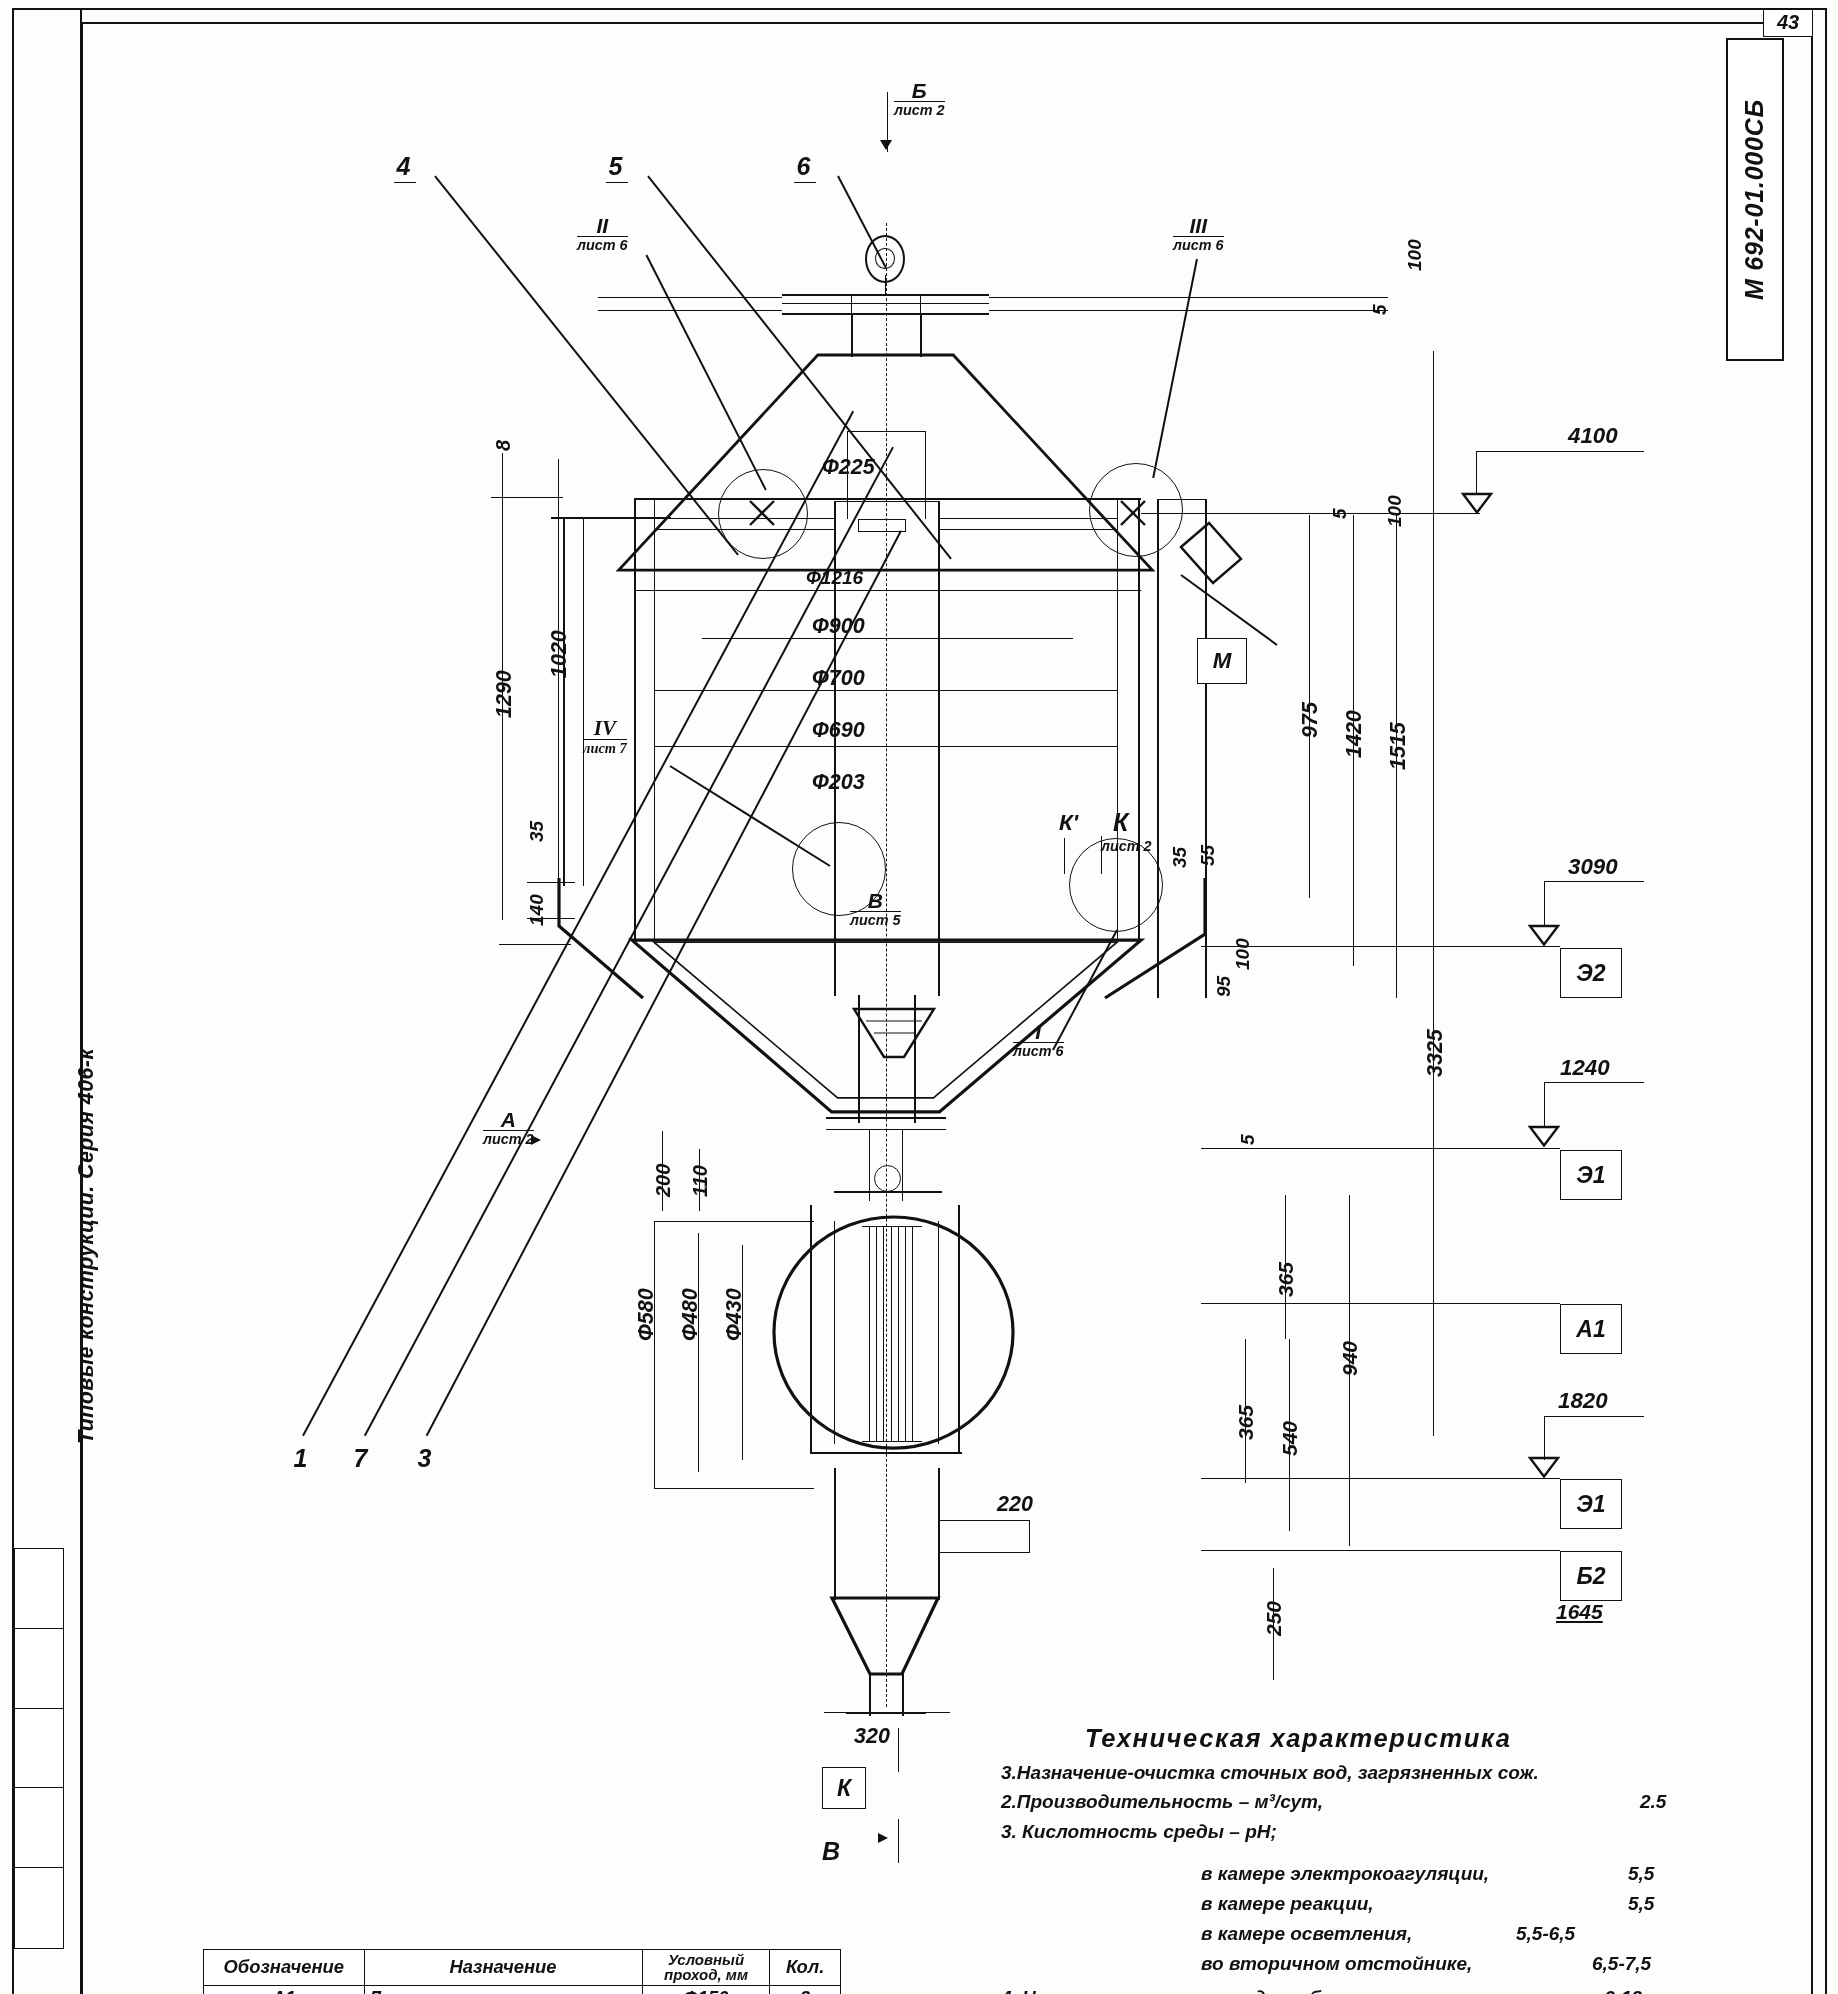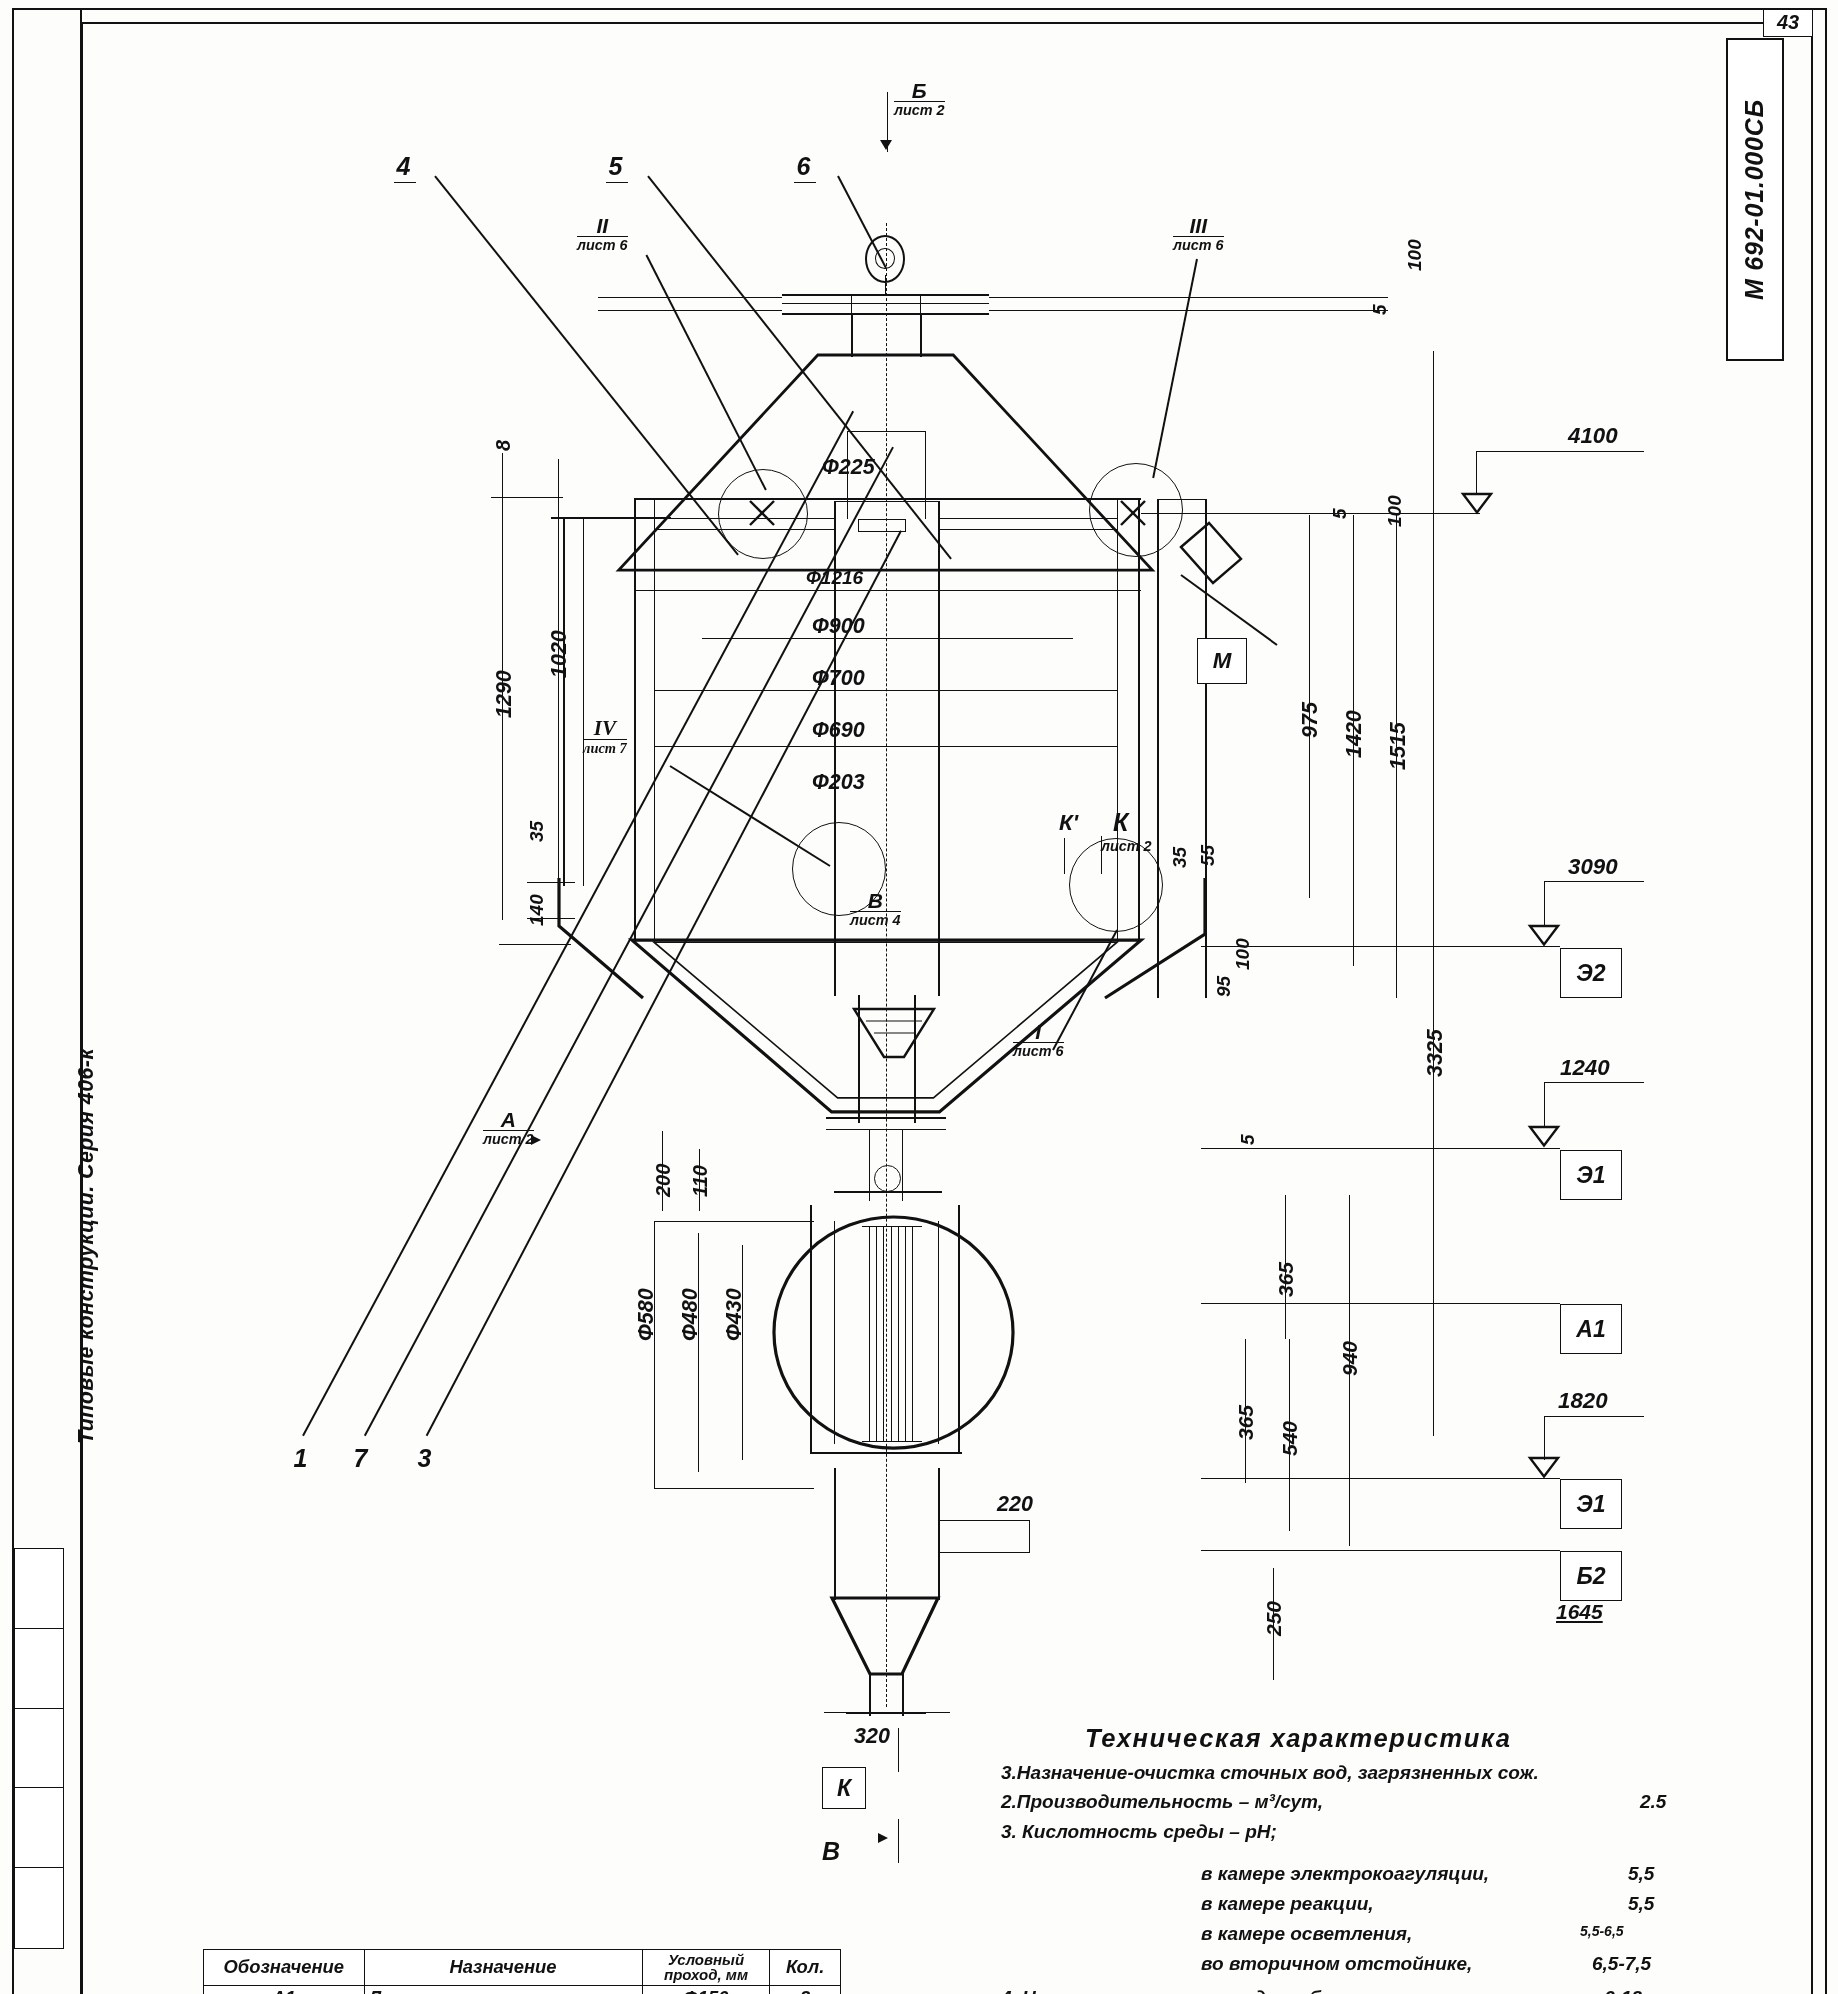--- a/index.html
+++ b/index.html
@@ -481,21 +481,21 @@
   <div class="secmark" style="left:583px;top:718px;font-family:Liberation Serif, serif;">
     <span class="l">IV</span>
     <span class="u">лист 7</span>
   </div>
   <svg width="180" height="112" style="left:670px;top:766px;" viewBox="0 0 450 280">
     <line x1="0" y1="0" x2="400" y2="250" stroke="#111" stroke-width="5"></line>
   </svg>
 
   <div class="secmark" style="left:850px;top:890px;">
     <span class="l">В</span>
-    <span class="u">лист 4</span>
+    <span class="u">лист 5</span>
   </div>
 
   <div class="secmark" style="left:1013px;top:1021px;">
     <span class="l">I</span>
     <span class="u">лист 6</span>
   </div>
   <svg width="120" height="128" style="left:1053px;top:930px;" viewBox="0 0 300 320">
     <line x1="160" y1="0" x2="0" y2="300" stroke="#111" stroke-width="5"></line>
   </svg>
 
@@ -558,21 +558,21 @@
 
   <div class="txt hand" style="left:1001px;top:1821px;font-size:19px;">3. Кислотность среды –   рН;</div>
 
   <div class="txt hand" style="left:1201px;top:1863px;font-size:19px;">в камере электрокоагуляции,</div>
   <div class="txt hand" style="left:1628px;top:1863px;font-size:19px;">5,5</div>
 
   <div class="txt hand" style="left:1201px;top:1893px;font-size:19px;">в камере реакции,</div>
   <div class="txt hand" style="left:1628px;top:1893px;font-size:19px;">5,5</div>
 
   <div class="txt hand" style="left:1201px;top:1923px;font-size:19px;">в камере осветления,</div>
-  <div class="txt hand" style="left:1580px;top:1923px;font-size:14px;">5,5-6,5</div>
+  <div class="txt hand" style="left:1516px;top:1923px;font-size:19px;">5,5-6,5</div>
 
   <div class="txt hand" style="left:1201px;top:1953px;font-size:19px;">во вторичном отстойнике,</div>
   <div class="txt hand" style="left:1592px;top:1953px;font-size:19px;">6,5-7,5</div>
 
   <div class="txt hand" style="left:1001px;top:1987px;font-size:19px;">4. Напряжение на электродных блоках – в</div>
   <div class="txt hand" style="left:1604px;top:1987px;font-size:19px;">6-12</div>
 
 </div>
 
 

